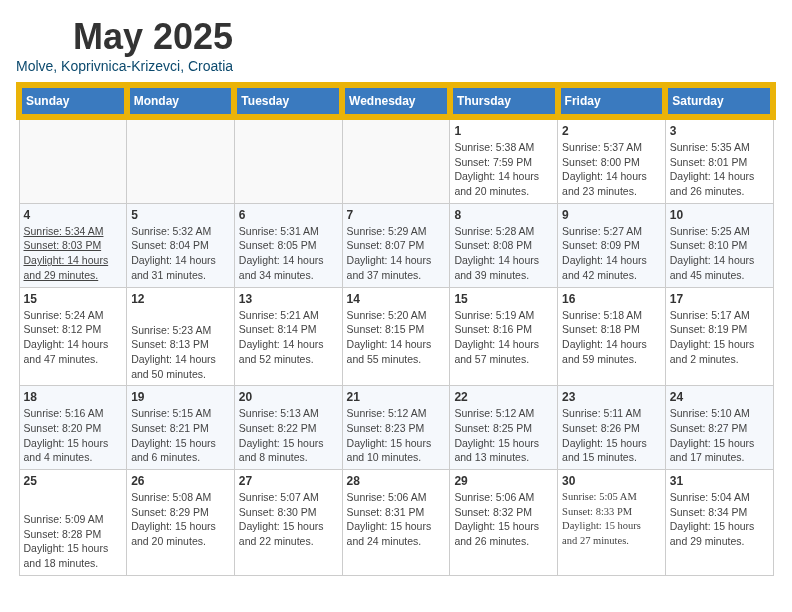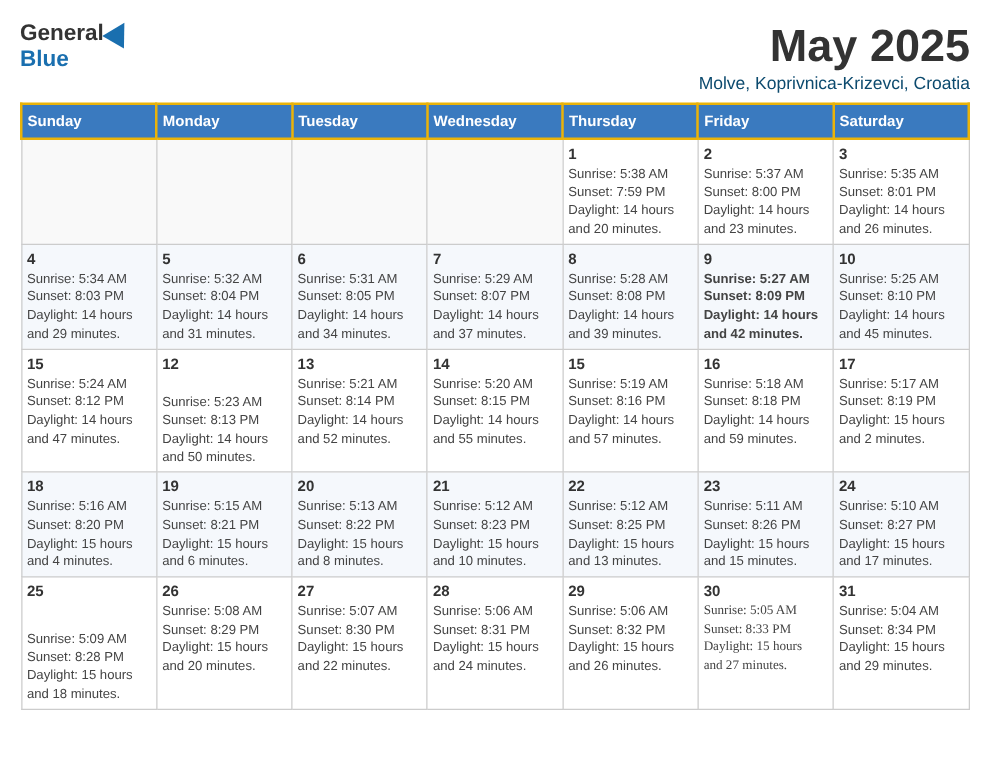--- a/index.html
+++ b/index.html
@@ -62,21 +62,21 @@
       border-collapse: collapse;
       font-size: 11px;
     }
     .calendar th {
       background-color: #3a7abf;
       color: #fff;
       padding: 6px 4px;
       text-align: left;
       font-weight: bold;
       font-size: 12px;
-      border: 2px solid #eab308;
+      border: 6px solid #eab308;
     }
     .calendar td {
       border: 1px solid #ccc;
       vertical-align: top;
       padding: 4px;
       width: 108px;
       min-height: 80px;
       background: #fff;
     }
     .calendar td.empty {
@@ -97,27 +97,20 @@
       line-height: 1.4;
     }
     .row-alt td {
       background: #eef3f8;
     }
   </style>
 </head>
 <body>
 
 <div class="header">
-  <div class="logo">
-    <div class="logo-text">
-      <span class="logo-general">General</span>
-      <div class="logo-triangle"></div>
-    </div>
-    <span class="logo-blue">Blue</span>
-  </div>
   <div class="title-block">
     <div class="month-year">May 2025</div>
     <div class="location">Molve, Koprivnica-Krizevci, Croatia</div>
   </div>
 </div>
 
 <table class="calendar">
   <thead>
     <tr>
     <th>Sunday</th>
@@ -153,21 +146,21 @@
           <div class="day-num">3</div>
           <div class="day-info" style="white-space: pre-line;">Sunrise: 5:35 AM
 Sunset: 8:01 PM
 Daylight: 14 hours
 and 26 minutes.</div>
         </td>
       </tr>
       <tr class="row-alt">
         <td>
           <div class="day-num">4</div>
-          <div class="day-info" style="white-space: pre-line;">Sunrise: 5:34 AM
+          <div class="day-info" style="white-space: pre-line; text-decoration: underline;">Sunrise: 5:34 AM
 Sunset: 8:03 PM
 Daylight: 14 hours
 and 29 minutes.</div>
         </td>
         <td>
           <div class="day-num">5</div>
           <div class="day-info" style="white-space: pre-line;">Sunrise: 5:32 AM
 Sunset: 8:04 PM
 Daylight: 14 hours
 and 31 minutes.</div>
@@ -188,21 +181,21 @@
         </td>
         <td>
           <div class="day-num">8</div>
           <div class="day-info" style="white-space: pre-line;">Sunrise: 5:28 AM
 Sunset: 8:08 PM
 Daylight: 14 hours
 and 39 minutes.</div>
         </td>
         <td>
           <div class="day-num">9</div>
-          <div class="day-info" style="white-space: pre-line; font-weight: bold;">Sunrise: 5:27 AM
+          <div class="day-info" style="white-space: pre-line;">Sunrise: 5:27 AM
 Sunset: 8:09 PM
 Daylight: 14 hours
 and 42 minutes.</div>
         </td>
         <td>
           <div class="day-num">10</div>
           <div class="day-info" style="white-space: pre-line;">Sunrise: 5:25 AM
 Sunset: 8:10 PM
 Daylight: 14 hours
 and 45 minutes.</div>

